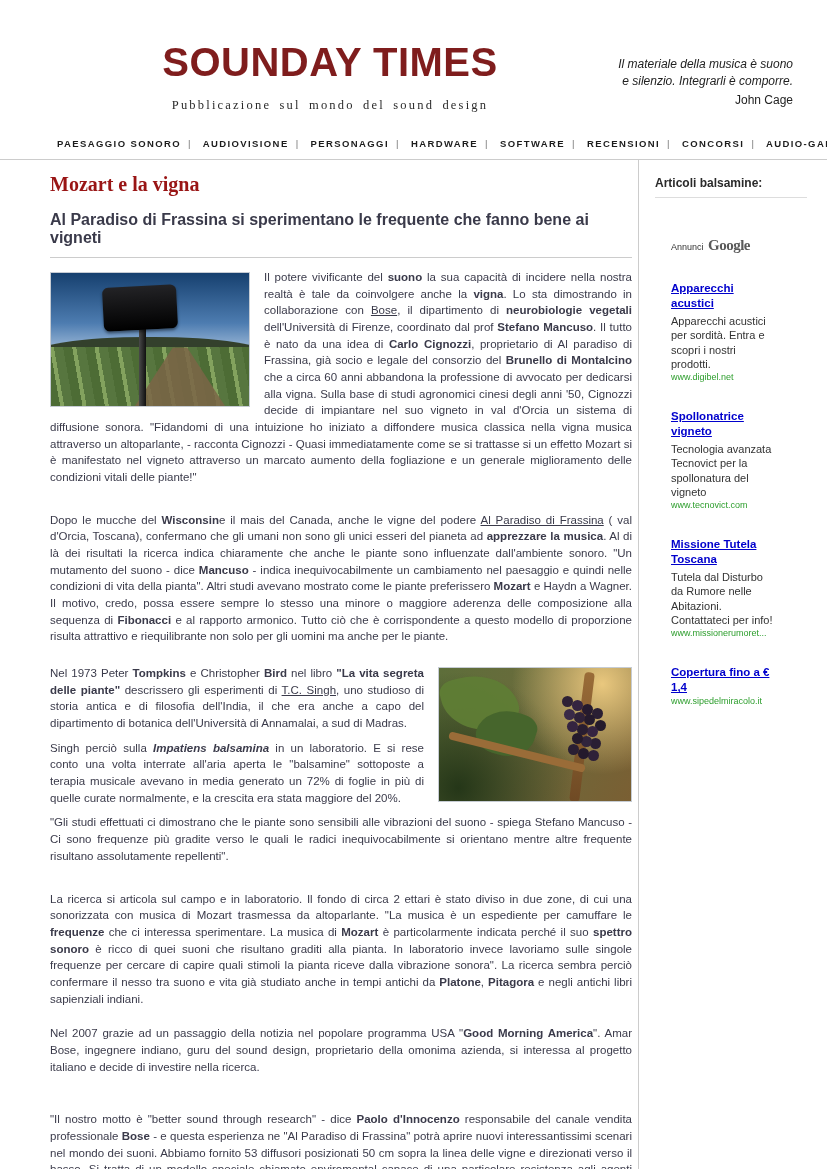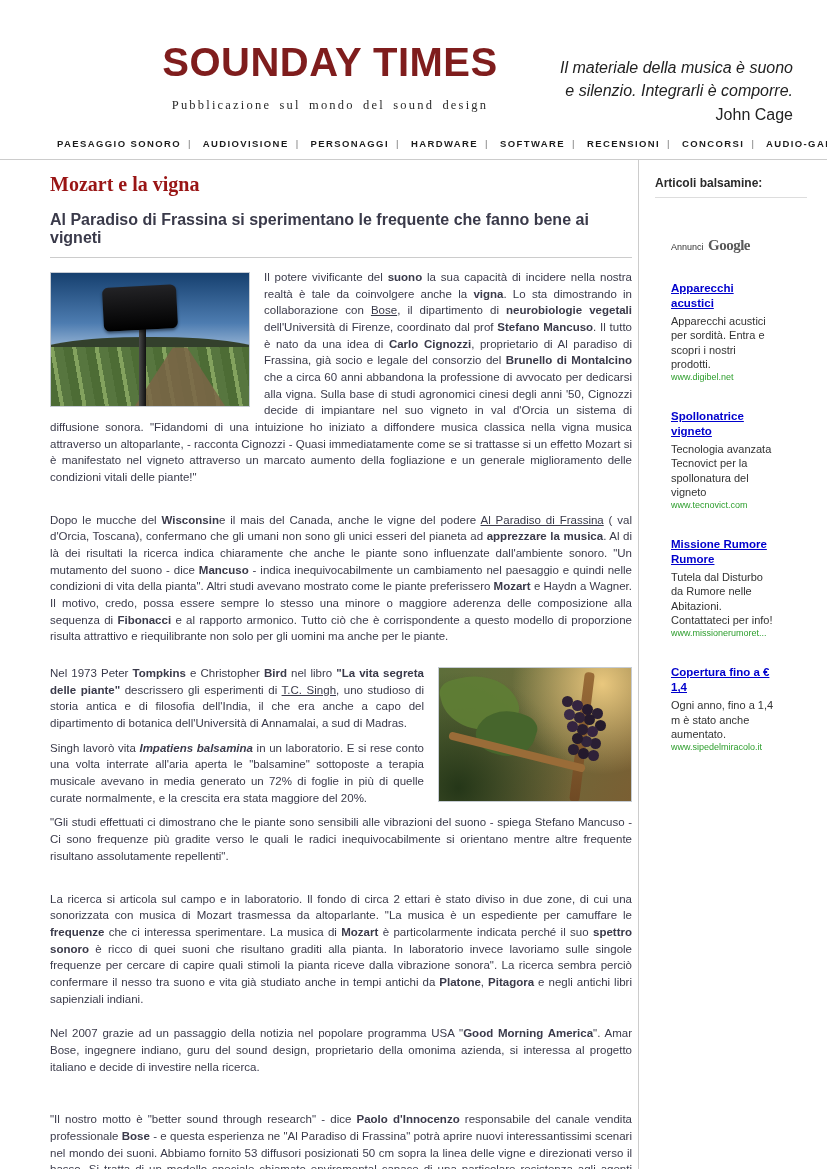--- a/index.html
+++ b/index.html
@@ -5,21 +5,21 @@
   html,body { margin:0; padding:0; background:#fff; }
   .page { position:relative; width:827px; height:1169px; background:#fff; overflow:hidden;
           font-family:"Liberation Sans", sans-serif; color:#3a3a4a; }
 
   
   .masthead { position:absolute; top:40px; left:0; width:660px; text-align:center; }
   .site-title { font-family:Liberation Sans, sans-serif; font-weight:bold; font-size:40px;
                 letter-spacing:0.5px; color:#7f1d1d; }
   .tagline { margin-top:13px; font-family:"Liberation Serif", serif; font-size:12.5px;
              letter-spacing:2.2px; color:#2a2a2a; word-spacing:3px; }
-  .quote { position:absolute; top:56px; right:34px; text-align:right; font-size:16px;
+  .quote { position:absolute; top:56px; right:34px; text-align:right; font-size:12px;
            line-height:1.45; color:#222; }
   .q-line { font-style:italic; }
   .q-author { margin-top:1px; }
 
   
   .nav { position:absolute; top:138px; left:0; width:827px; padding-left:57px; box-sizing:border-box;
          font-size:9.5px; font-weight:bold; letter-spacing:1.4px; color:#1c1c1c; white-space:nowrap; }
   .nav-item { color:#1c1c1c; text-decoration:none; cursor:pointer; }
   .nav-sep { color:#777; font-weight:normal; padding:0 7px; }
   .header-rule { position:absolute; top:159px; left:0; width:827px; height:1px; background:#cccccc; }
@@ -144,21 +144,21 @@
       <div class="wrap-block">
         <span class="img-frame img-g">
           <span class="ig-bg"></span>
           <span class="ig-leaf1"></span>
           <span class="ig-leaf2"></span>
           <span class="ig-trunk"></span>
           <span class="ig-branch"></span>
           <span class="ig-grapes"></span>
         </span>
         <p class="para p3"><span class="">Nel 1973 Peter </span><span class="b">Tompkins</span><span class=""> e Christopher </span><span class="b">Bird</span><span class=""> nel libro </span><span class="b">"La vita segreta delle piante"</span><span class=""> descrissero gli esperimenti di </span><span class="u">T.C. Singh</span><span class="">, uno studioso di storia antica e di filosofia dell'India, il che era anche a capo del dipartimento di botanica dell'Università di Annamalai, a sud di Madras.</span></p>
-        <p class="para p4"><span class="">Singh lavorò vita </span><span class="b i">Impatiens balsamina</span><span class=""> in un laboratorio. E si rese conto una volta interrate all'aria aperta  le "balsamine" sottoposte a terapia musicale avevano in media generato un 72% di foglie in più  di quelle curate normalmente, e la crescita era stata maggiore del 20%.</span></p>
+        <p class="para p4"><span class="">Singh perciò sulla </span><span class="b i">Impatiens balsamina</span><span class=""> in un laboratorio. E si rese conto una volta interrate all'aria aperta  le "balsamine" sottoposte a terapia musicale avevano in media generato un 72% di foglie in più  di quelle curate normalmente, e la crescita era stata maggiore del 20%.</span></p>
         <p class="para p5"><span class="">"Gli studi effettuati ci dimostrano che le piante sono sensibili alle vibrazioni del suono - spiega Stefano Mancuso - Ci sono frequenze più gradite verso le quali le radici inequivocabilmente si orientano  mentre altre frequente risultano assolutamente repellenti".</span></p>
       </div>
 
       <p class="para p6"><span class="">La ricerca si articola sul campo e in laboratorio. Il fondo di circa 2 ettari è stato diviso in due zone, di cui una sonorizzata con musica di Mozart trasmessa da altoparlante. "La musica è un espediente per camuffare le </span><span class="b">frequenze</span><span class=""> che ci interessa sperimentare. La musica di </span><span class="b">Mozart</span><span class=""> è particolarmente indicata perché il suo </span><span class="b">spettro sonoro</span><span class=""> è ricco di quei suoni che risultano graditi alla pianta. In laboratorio invece lavoriamo sulle singole frequenze per cercare di capire quali stimoli la pianta riceve dalla vibrazione sonora". La ricerca sembra perciò confermare il nesso tra suono e vita già studiato anche in tempi antichi da </span><span class="b">Platone</span><span class="">, </span><span class="b">Pitagora</span><span class=""> e negli antichi libri sapienziali indiani.</span></p>
       <p class="para p7"><span class="">Nel 2007 grazie ad un passaggio della notizia nel popolare programma USA "</span><span class="b">Good Morning America</span><span class="">". Amar Bose, ingegnere indiano, guru del sound design, proprietario della omonima azienda, si interessa al progetto italiano e decide di investire nella ricerca.</span></p>
       <p class="para p8"><span class="">"Il nostro motto è "better sound through research" - dice </span><span class="b">Paolo d'Innocenzo</span><span class=""> responsabile del canale vendita professionale </span><span class="b">Bose</span><span class=""> -  e questa esperienza ne "Al Paradiso di Frassina" potrà aprire nuovi interessantissimi scenari nel mondo dei suoni. Abbiamo fornito 53 diffusori posizionati 50 cm sopra la linea delle vigne  e direzionati verso il basso. Si tratta di un modello speciale  chiamato enviromental capace di una particolare resistenza agli agenti atmosferici,  questi altoparlanti, infatti, diffondono musica per 24H al giorno sette giorni su sette senza nessuna perdita di qualità".</span></p>
 
     </div>
   </main>
 
@@ -175,25 +175,24 @@
         <a class="ad-title">Apparecchi acustici</a>
         <div class="ad-text">Apparecchi acustici per sordità. Entra e scopri i nostri prodotti.</div>
         <a class="ad-url">www.digibel.net</a>
       </div>
       <div class="ad">
         <a class="ad-title">Spollonatrice vigneto</a>
         <div class="ad-text">Tecnologia avanzata Tecnovict per la spollonatura del vigneto</div>
         <a class="ad-url">www.tecnovict.com</a>
       </div>
       <div class="ad">
-        <a class="ad-title">Missione Rumore Rumore</a>
+        <a class="ad-title">Missione Tutela Toscana</a>
         <div class="ad-text">Tutela dal Disturbo da Rumore nelle Abitazioni. Contattateci per info!</div>
         <a class="ad-url">www.missionerumoret...</a>
       </div>
       <div class="ad">
         <a class="ad-title">Copertura fino a € 1,4</a>
-        <div class="ad-text">Ogni anno, fino a 1,4 m è stato anche aumentato.</div>
         <a class="ad-url">www.sipedelmiracolo.it</a>
       </div>
     </div>
   </aside>
 
 </div>
 
 </body></html>

